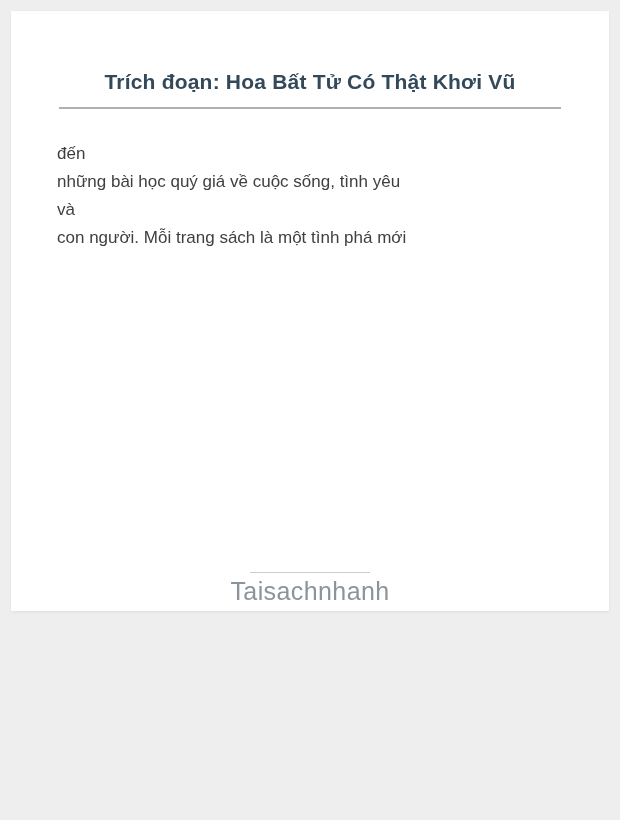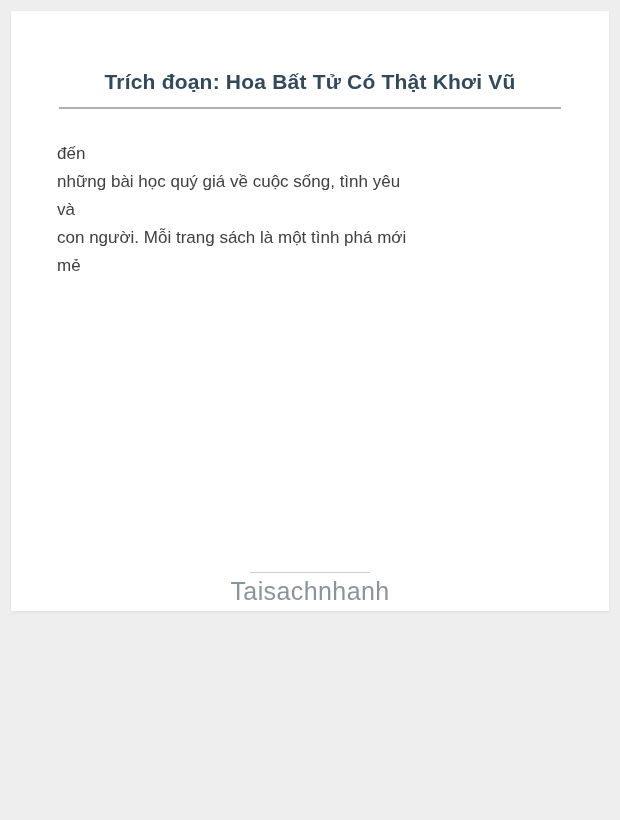--- a/index.html
+++ b/index.html
@@ -80,21 +80,20 @@
     <div class="title">Trích đoạn: Hoa Bất Tử Có Thật Khơi Vũ</div>
   </div>
 
   <hr class="title-divider">
 
   <div class="body-text">
     <div class="body-line">đến</div>
     <div class="body-line">những bài học quý giá về cuộc sống, tình yêu</div>
     <div class="body-line">và</div>
     <div class="body-line">con người. Mỗi trang sách là một tình phá mới</div>
-    <div class="body-line">mẻ</div>
   </div>
 
   <div class="footer">
     <hr class="footer-divider">
     <div class="footer-brand">Taisachnhanh</div>
   </div>
 
 </div>
 
 </body></html>

